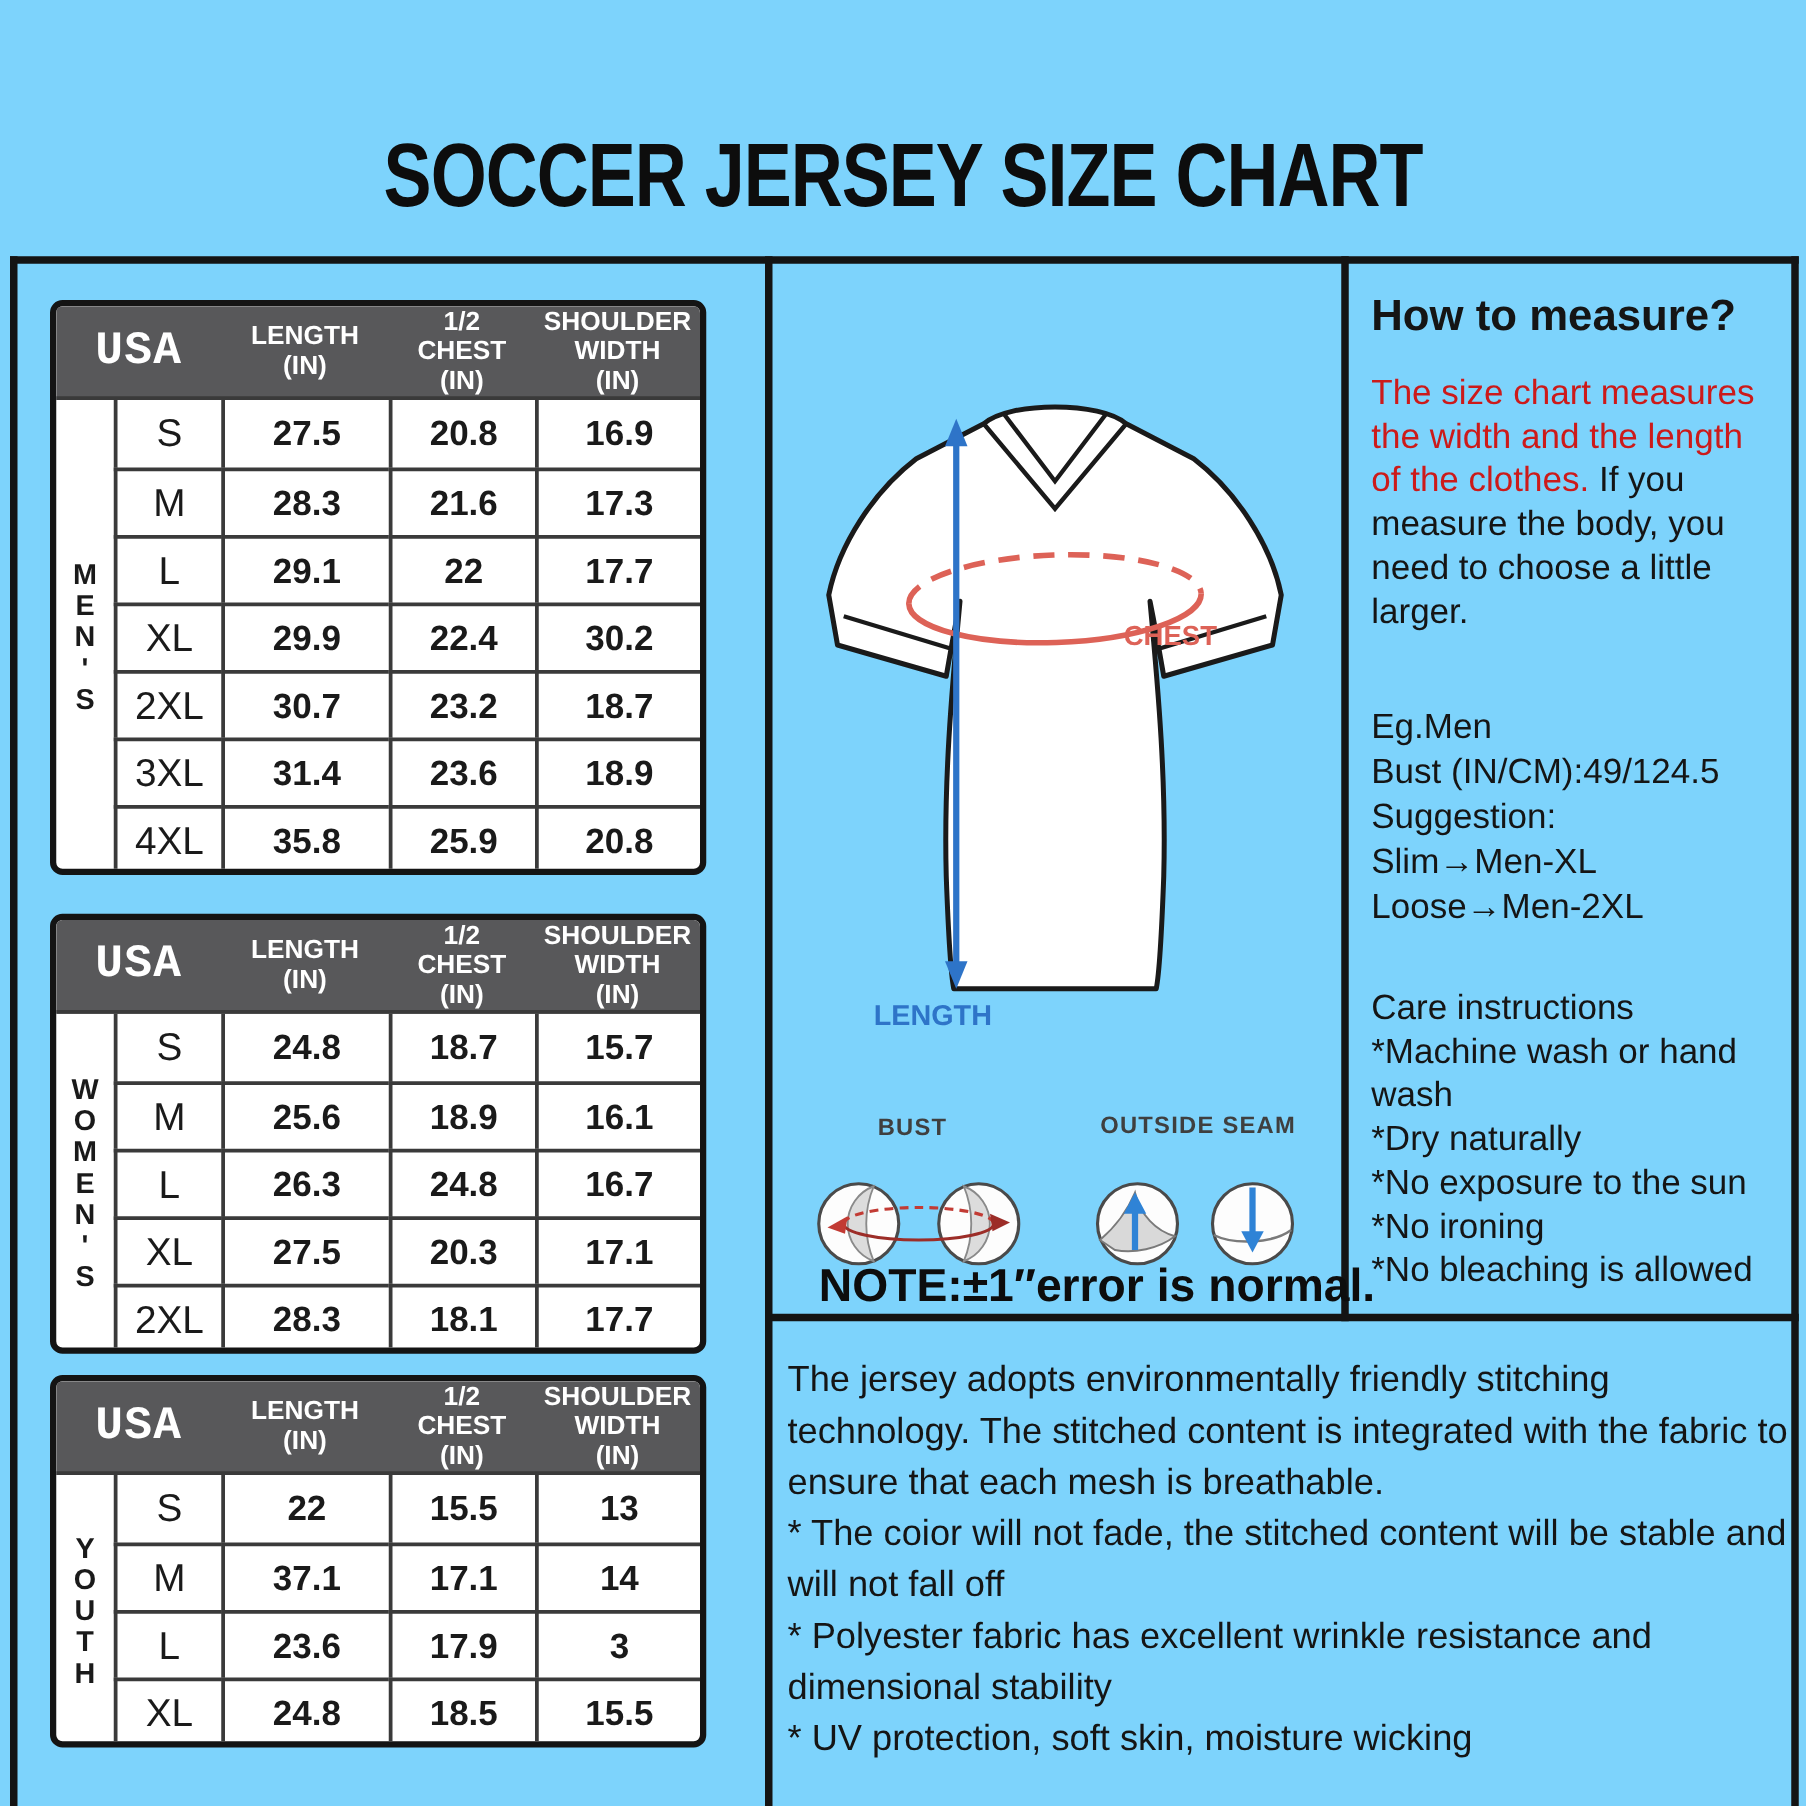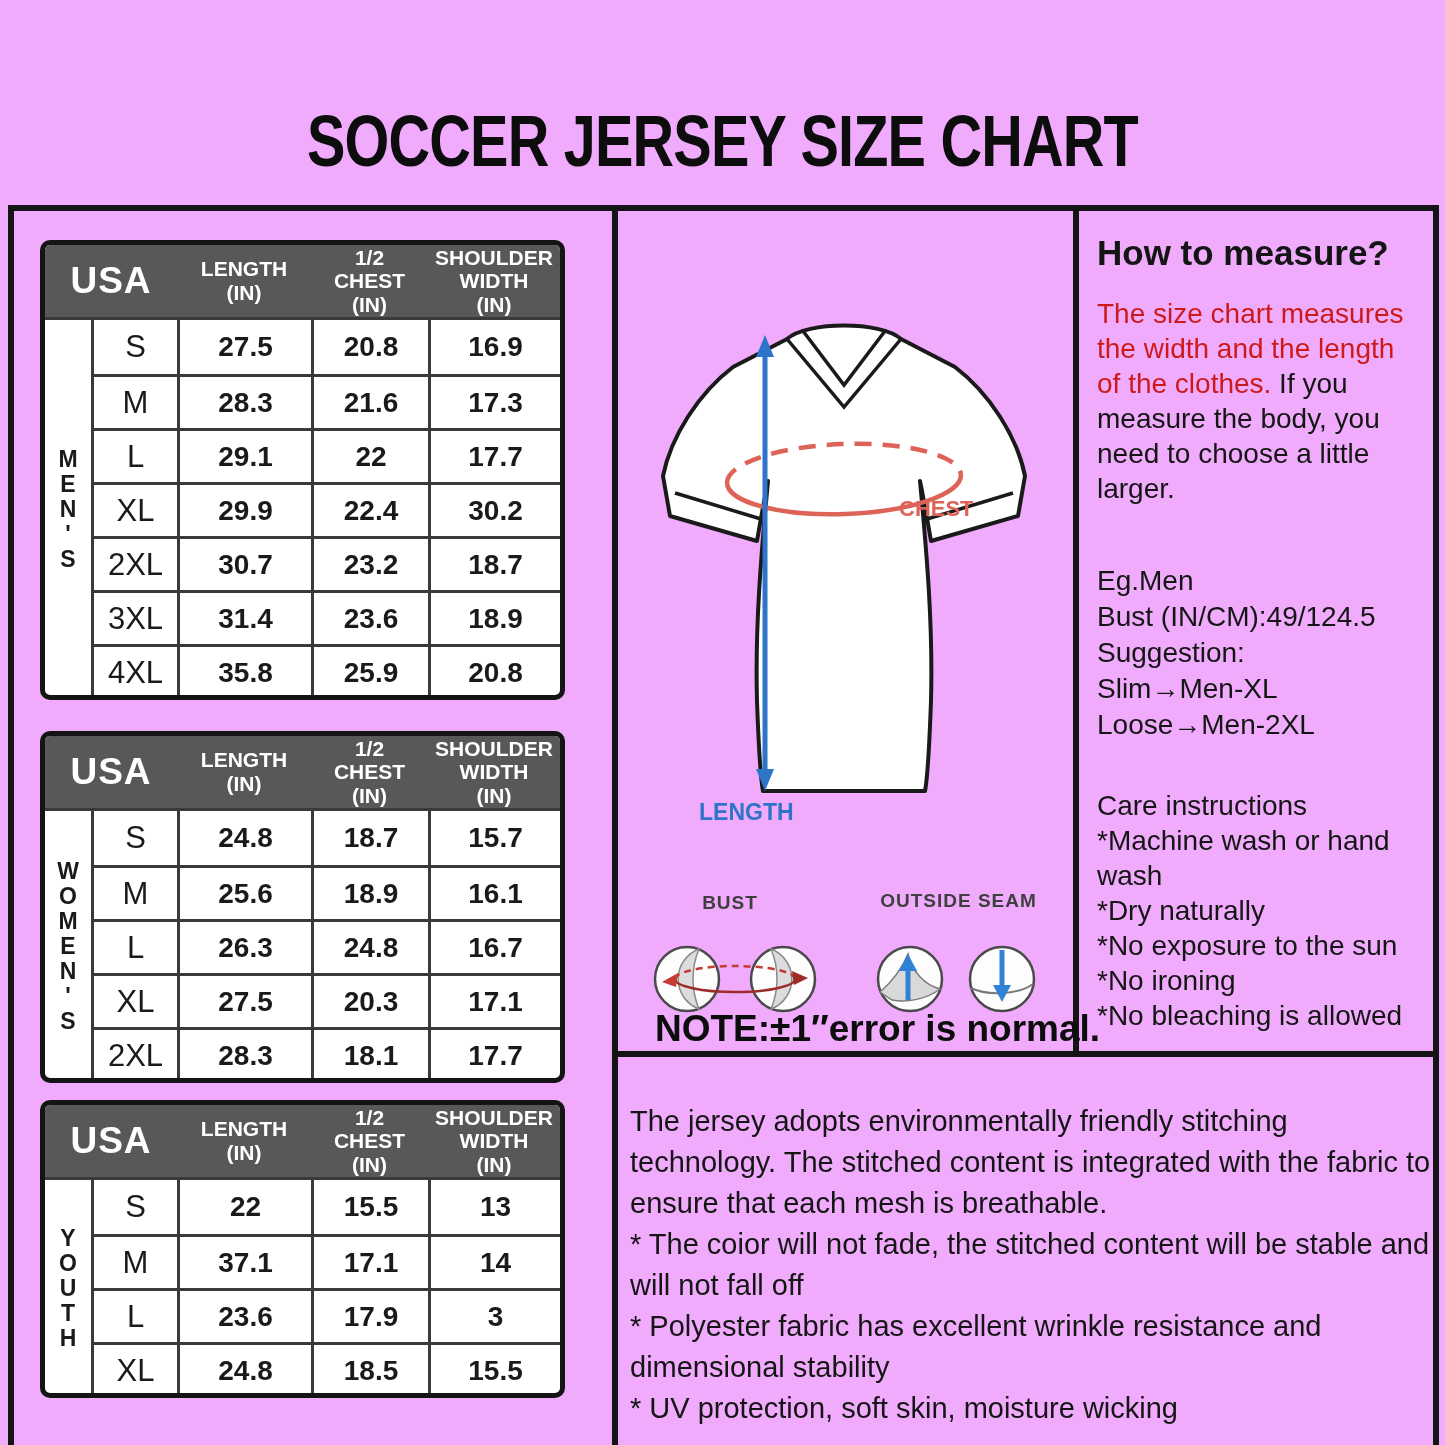--- a/index.html
+++ b/index.html
@@ -1,33 +1,33 @@
 <!DOCTYPE html>
 <html><head>
 <meta charset="utf-8">
 <style>
   html,body{margin:0;padding:0;background:#fff;}
   body{font-family:"Liberation Sans","DejaVu Sans",sans-serif;color:#111;}
-  .page{position:relative;width:1445px;height:1445px;background:#f0abfc;overflow:hidden;}
+  .page{position:relative;width:1445px;height:1445px;background:#7dd3fc;overflow:hidden;}
 
   
   .title{position:absolute;left:0;right:0;top:100px;text-align:center;
          font-size:72px;font-weight:bold;color:#0d0d0d;white-space:nowrap;}
   .title span{display:inline-block;transform:scaleX(0.8);letter-spacing:-1px;}
 
   
   .bline{position:absolute;background:#141414;}
 
   
   .size-table{position:absolute;left:40px;width:525px;box-sizing:border-box;
               border:5px solid #141414;border-radius:10px;overflow:hidden;background:#fff;}
   .thead{display:grid;grid-template-columns:46px 86px 134px 117px 132px;
          height:72px;background:#58585a;color:#fff;border-bottom:3px solid #3a3a3a;}
   .h-usa{grid-column:1/3;display:flex;align-items:center;justify-content:center;
-         font-size:37px;font-weight:bold;letter-spacing:1px;}
+         font-size:37px;font-weight:bold;letter-spacing:1px;font-family:Liberation Mono, monospace;}
   .h-col{display:flex;align-items:center;justify-content:center;text-align:center;
          font-size:21px;font-weight:bold;line-height:1.12;white-space:pre-line;}
   .tgrid{display:grid;grid-template-columns:46px 86px 134px 117px 132px;grid-auto-rows:54px;}
   .side-label{display:flex;align-items:center;justify-content:center;text-align:center;
               font-size:23px;font-weight:bold;line-height:25px;white-space:pre-line;color:#1a1a1a;}
   .cell{display:flex;align-items:center;justify-content:center;
         border-top:3px solid #3a3a3a;border-left:3px solid #3a3a3a;color:#1a1a1a;}
   .tgrid > .cell:nth-child(-n+5){border-top:none;}
   .size-cell{font-size:31px;font-weight:400;}
   .num-cell{font-size:28px;font-weight:bold;}
@@ -44,21 +44,21 @@
   .rp-para{position:absolute;left:1097px;top:296px;width:324px;font-size:28px;
            line-height:35px;font-weight:500;color:#151515;}
   .rp-para .red{color:#cc1a1a;}
   .rp-example{position:absolute;left:1097px;top:563px;width:330px;font-size:28px;
               line-height:36px;font-weight:500;white-space:pre-line;color:#151515;}
   .rp-care{position:absolute;left:1097px;top:788px;width:332px;font-size:28px;
            line-height:35px;font-weight:500;white-space:pre-line;color:#151515;}
 
   
   .descr{position:absolute;left:630px;top:1084px;width:805px;font-size:29px;
-         line-height:41px;font-weight:500;white-space:pre-line;color:#151515;margin-top:17px;}
+         line-height:41px;font-weight:500;white-space:pre-line;color:#151515;}
 </style>
 </head>
 <body>
 
 <div class="page">
 
   <div class="title"><span>SOCCER JERSEY SIZE CHART</span></div>
 
   <div class="bline" style="left:8px;top:205px;width:1431px;height:6px;"></div>
   <div class="bline" style="left:8px;top:205px;width:6px;height:1240px;"></div>

